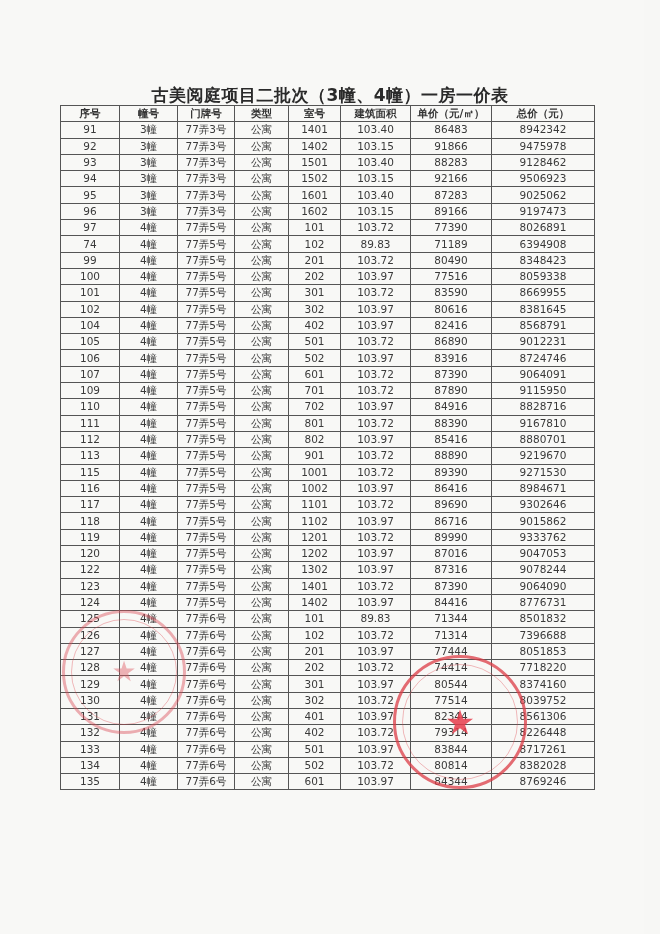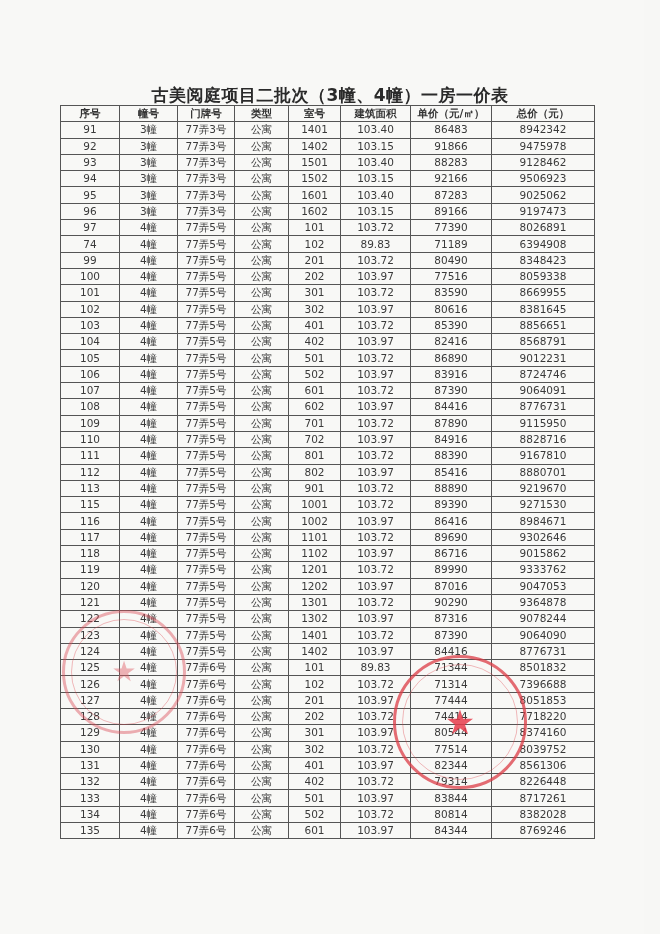--- a/index.html
+++ b/index.html
@@ -168,30 +168,20 @@
           <td>102</td>
           <td>4幢</td>
           <td>77弄5号</td>
           <td>公寓</td>
           <td>302</td>
           <td>103.97</td>
           <td>80616</td>
           <td>8381645</td>
         </tr>
         <tr>
-          <td>103</td>
-          <td>4幢</td>
-          <td>77弄5号</td>
-          <td>公寓</td>
-          <td>401</td>
-          <td>103.72</td>
-          <td>85390</td>
-          <td>8856651</td>
-        </tr>
-        <tr>
           <td>104</td>
           <td>4幢</td>
           <td>77弄5号</td>
           <td>公寓</td>
           <td>402</td>
           <td>103.97</td>
           <td>82416</td>
           <td>8568791</td>
         </tr>
         <tr>
@@ -218,30 +208,20 @@
           <td>107</td>
           <td>4幢</td>
           <td>77弄5号</td>
           <td>公寓</td>
           <td>601</td>
           <td>103.72</td>
           <td>87390</td>
           <td>9064091</td>
         </tr>
         <tr>
-          <td>108</td>
-          <td>4幢</td>
-          <td>77弄5号</td>
-          <td>公寓</td>
-          <td>602</td>
-          <td>103.97</td>
-          <td>84416</td>
-          <td>8776731</td>
-        </tr>
-        <tr>
           <td>109</td>
           <td>4幢</td>
           <td>77弄5号</td>
           <td>公寓</td>
           <td>701</td>
           <td>103.72</td>
           <td>87890</td>
           <td>9115950</td>
         </tr>
         <tr>
@@ -336,30 +316,20 @@
         </tr>
         <tr>
           <td>120</td>
           <td>4幢</td>
           <td>77弄5号</td>
           <td>公寓</td>
           <td>1202</td>
           <td>103.97</td>
           <td>87016</td>
           <td>9047053</td>
-        </tr>
-        <tr>
-          <td>121</td>
-          <td>4幢</td>
-          <td>77弄5号</td>
-          <td>公寓</td>
-          <td>1301</td>
-          <td>103.72</td>
-          <td>90290</td>
-          <td>9364878</td>
         </tr>
         <tr>
           <td>122</td>
           <td>4幢</td>
           <td>77弄5号</td>
           <td>公寓</td>
           <td>1302</td>
           <td>103.97</td>
           <td>87316</td>
           <td>9078244</td>

